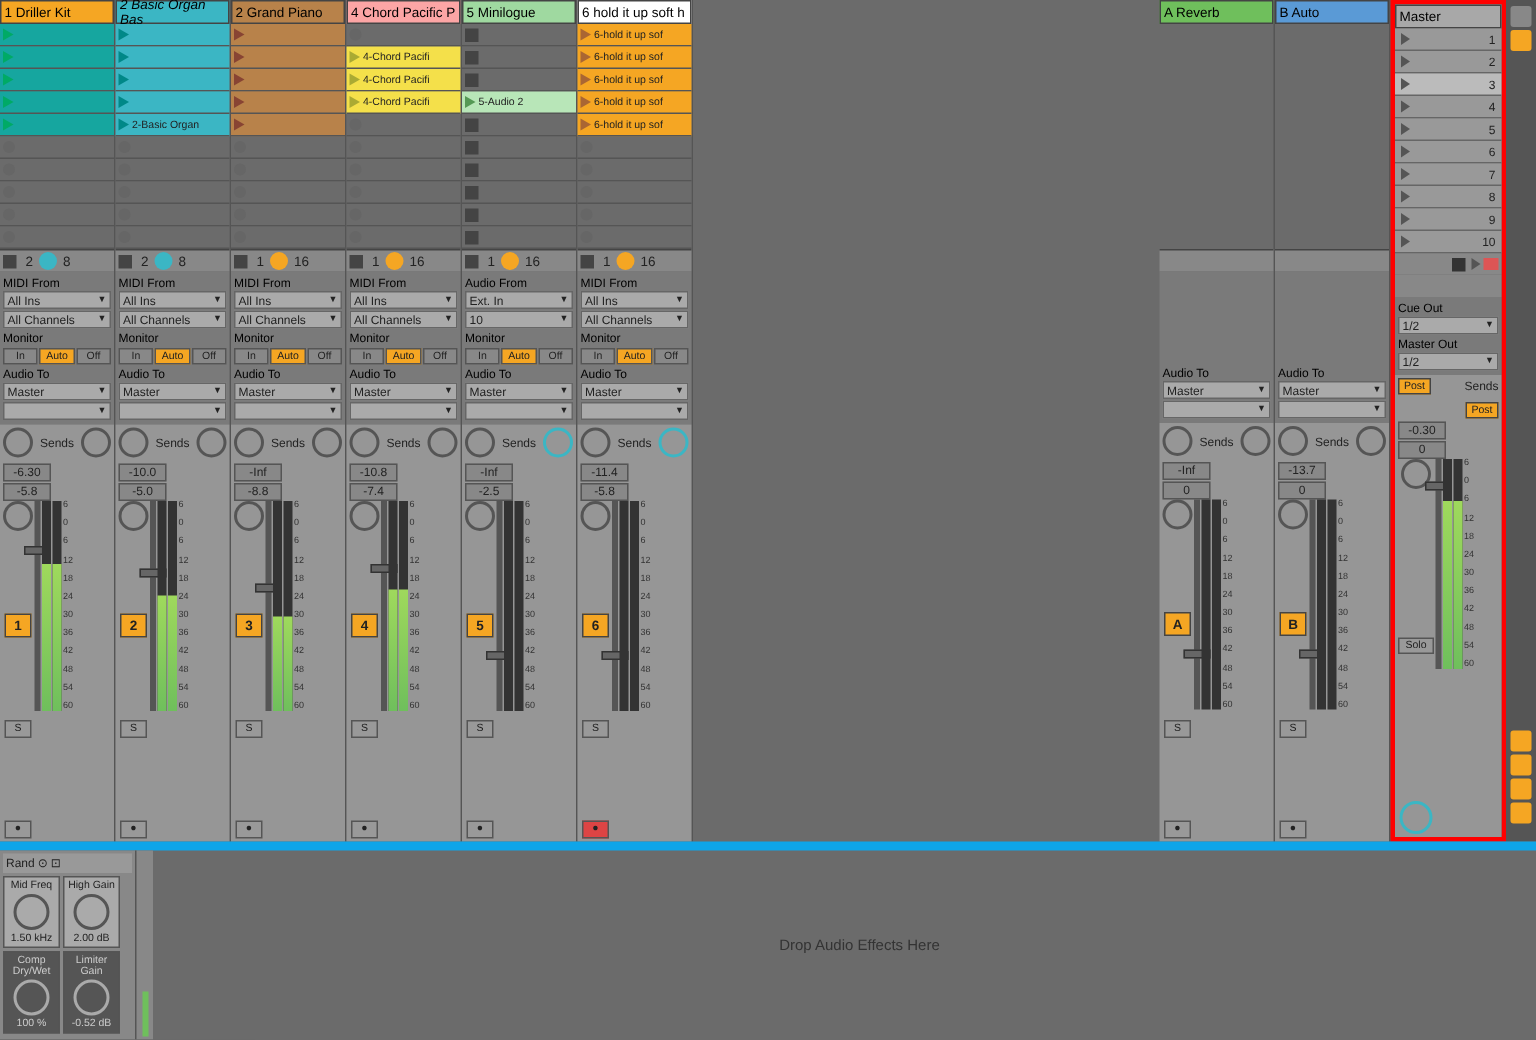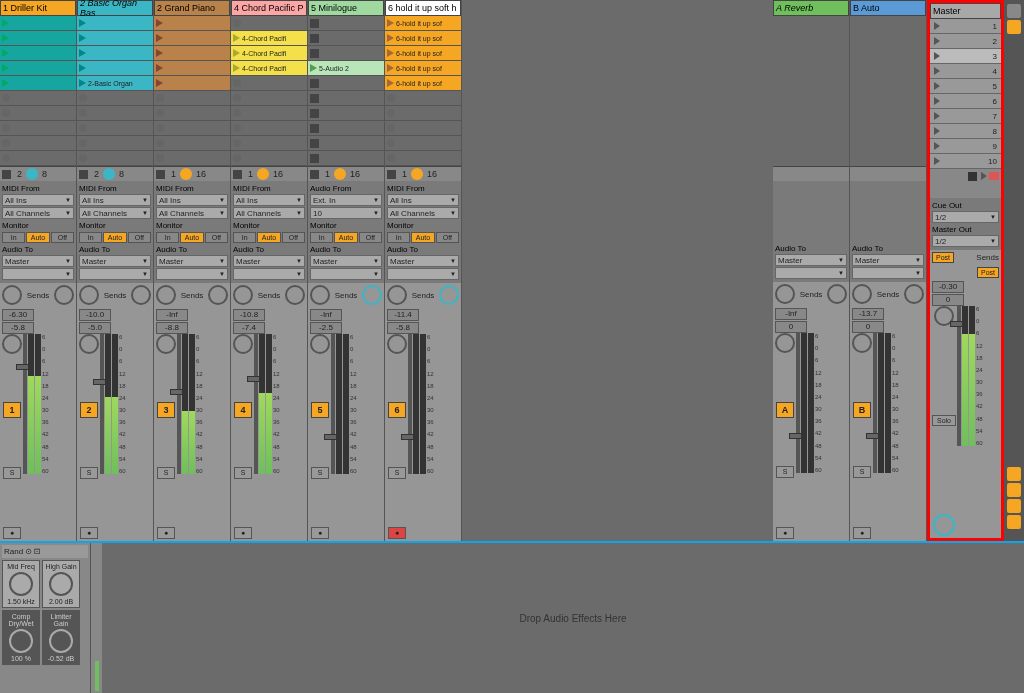--- a/index.html
+++ b/index.html
@@ -8,21 +8,21 @@
 .session-area { flex: 1; display: flex; background: #6b6b6b; }
 .tracks-left { display: flex; }
 .track-col { width: 77px; display: flex; flex-direction: column; border-right: 1px solid #555; }
 .track-header { height: 16px; display: flex; align-items: center; padding: 0 2px; font-size: 9px; border: 1px solid #444; }
 .th-orange { background: #f5a623; color: #000; }
 .th-cyan { background: #3bb6c4; color: #000; font-style: italic; }
 .th-brown { background: #b8824a; color: #000; }
 .th-yellow { background: #fca5a5; color: #000; }
 .th-mint { background: #9fd9a0; color: #000; }
 .th-orange2 { background: #ffffff; color: #000; }
-.th-green { background: #6fbf5c; color: #000; font-style: italic; }
+.th-green { background: #6fbf5c; color: #000; }
 .th-blue { background: #5a9ad6; color: #000; }
 .th-gray { background: #a8a8a8; color: #000; }
 .clip-slots { display: flex; flex-direction: column; }
 .clip-slot { height: 15px; border-bottom: 1px solid #555; display: flex; align-items: center; padding: 0 2px; font-size: 8px; position: relative; }
 .clip-stop { width: 9px; height: 9px; background: #444; margin-right: 2px; }
 .clip-play { width: 0; height: 0; border-left: 7px solid #4a4; border-top: 4px solid transparent; border-bottom: 4px solid transparent; display: inline-block; margin-right: 2px; }
 .clip-teal { background: #16a69f; }
 .clip-orange { background: #f5a623; }
 .clip-cyan { background: #3bb6c4; }
 .clip-brown { background: #b8824a; }
@@ -53,21 +53,21 @@
 .scale { display: flex; flex-direction: column; justify-content: space-between; font-size: 6px; color: #333; height: 140px; }
 .num-btn { background: #f5a623; border: 1px solid #444; width: 18px; height: 16px; font-size: 9px; font-weight: bold; text-align: center; line-height: 14px; }
 .s-btn { background: #999; border: 1px solid #555; width: 18px; height: 12px; font-size: 7px; text-align: center; line-height: 10px; }
 .drop-area { flex: 1; display: flex; align-items: center; justify-content: center; color: #333; font-size: 10px; }
 .master-col { width: 77px; border: 3px solid #f00; display: flex; flex-direction: column; }
 .scene-slot { height: 15px; background: #999; border-bottom: 1px solid #666; display: flex; align-items: center; justify-content: space-between; padding: 0 4px; font-size: 8px; }
 .scene-play { width: 0; height: 0; border-left: 6px solid #555; border-top: 4px solid transparent; border-bottom: 4px solid transparent; }
 .right-strip { width: 20px; background: #555; display: flex; flex-direction: column; align-items: center; gap: 2px; padding-top: 4px; }
 .strip-btn { width: 14px; height: 14px; background: #f5a623; border-radius: 2px; }
 .strip-btn.gray { background: #888; }
-.bottom-panel { height: 152px; border-top: 2px solid #0ea5e9; display: flex; }
+.bottom-panel { height: 132px; border-top: 6px solid #0ea5e9; display: flex; }
 .device-area { width: 90px; background: #888; padding: 2px; }
 .device-title { background: #999; padding: 2px; font-size: 8px; display: flex; align-items: center; gap: 2px; }
 .device-params { display: flex; gap: 2px; margin-top: 2px; }
 .param-box { background: #aaa; border: 1px solid #555; padding: 2px; width: 38px; text-align: center; font-size: 7px; }
 .param-box.dark { background: #555; color: #ccc; }
 .param-knob { width: 24px; height: 24px; border: 2px solid #555; border-radius: 50%; margin: 2px auto; }
 .drop-effects { flex: 1; display: flex; align-items: center; justify-content: center; color: #333; font-size: 10px; margin-left: 20px; }
 .pan-knob { width: 24px; height: 24px; border: 2px solid #555; border-radius: 50%; margin: 4px auto; }
 .returns-area { display: flex; margin-left: auto; }
 .post-btn { background: #f5a623; border: 1px solid #444; font-size: 7px; padding: 1px 3px; }

